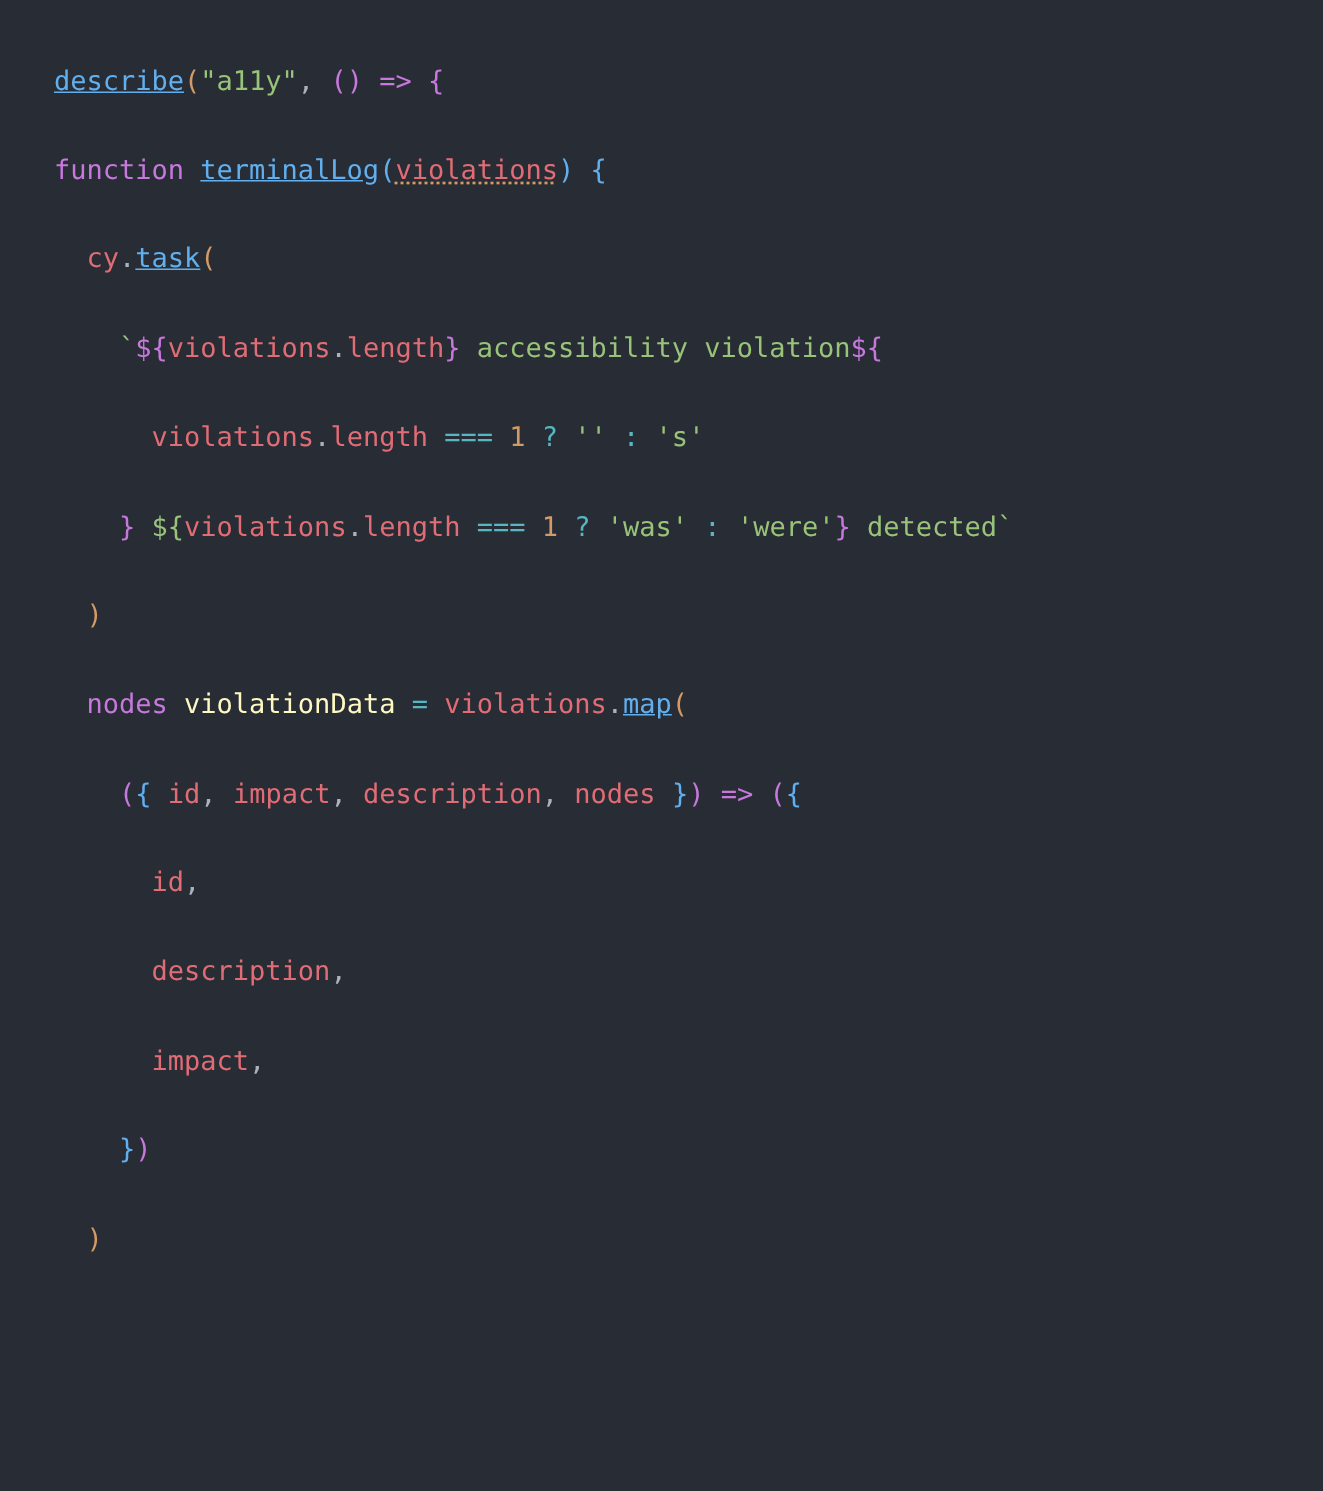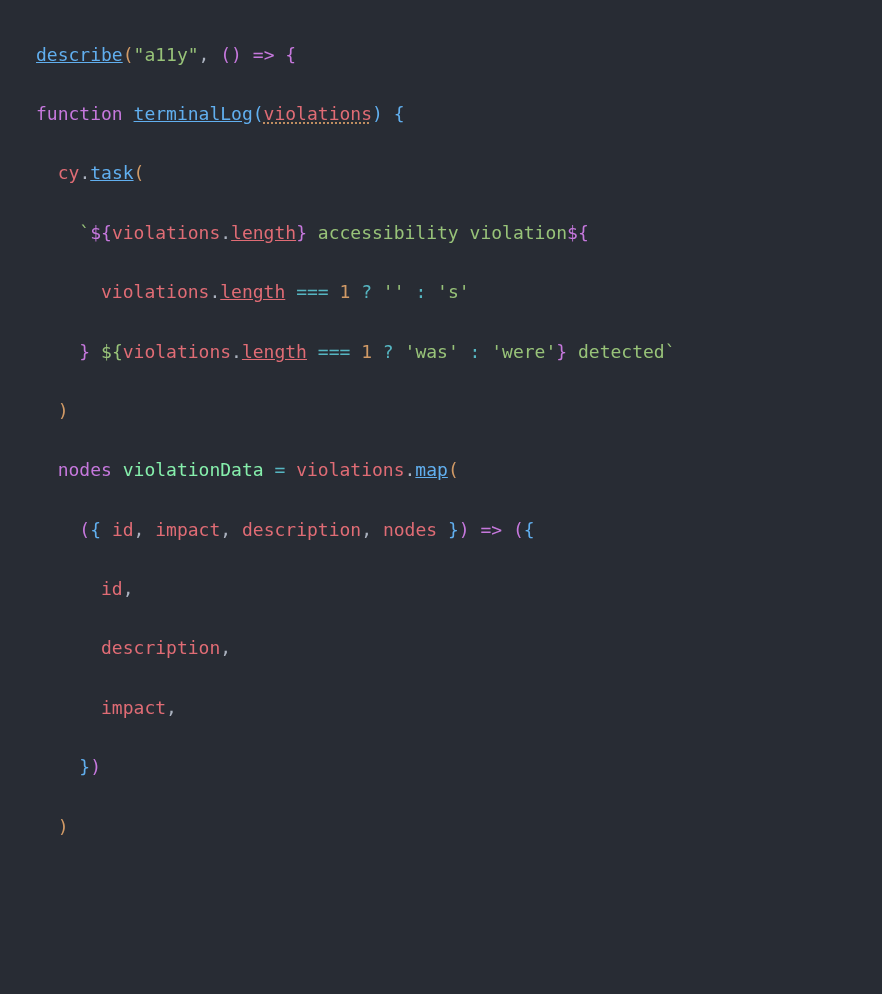--- a/index.html
+++ b/index.html
@@ -25,22 +25,22 @@
   .tok-keyword { color: #c678dd; }
   .tok-func { color: #61afef; text-decoration: underline; }
   .tok-var { color: #e06c75; }
   .tok-string { color: #98c379; }
   .tok-punc { color: #abb2bf; }
   .tok-brace-y { color: #d19a66; }
   .tok-brace-p { color: #c678dd; }
   .tok-brace-b { color: #61afef; }
   .tok-op { color: #56b6c2; }
   .tok-num { color: #d19a66; }
-  .tok-prop { color: #e06c75; text-decoration: underline; }
-  .tok-plain { color: #86efac; margin-top: 16px; }
+  .tok-prop { color: #e06c75; }
+  .tok-plain { color: #fef9c3; margin-top: 16px; }
   .underline-dotted {
     text-decoration: underline dotted;
     text-decoration-color: #d19a66;
     text-underline-offset: 3px;
   }
 </style>
 </head>
 <body>
 
 <div class="editor">

